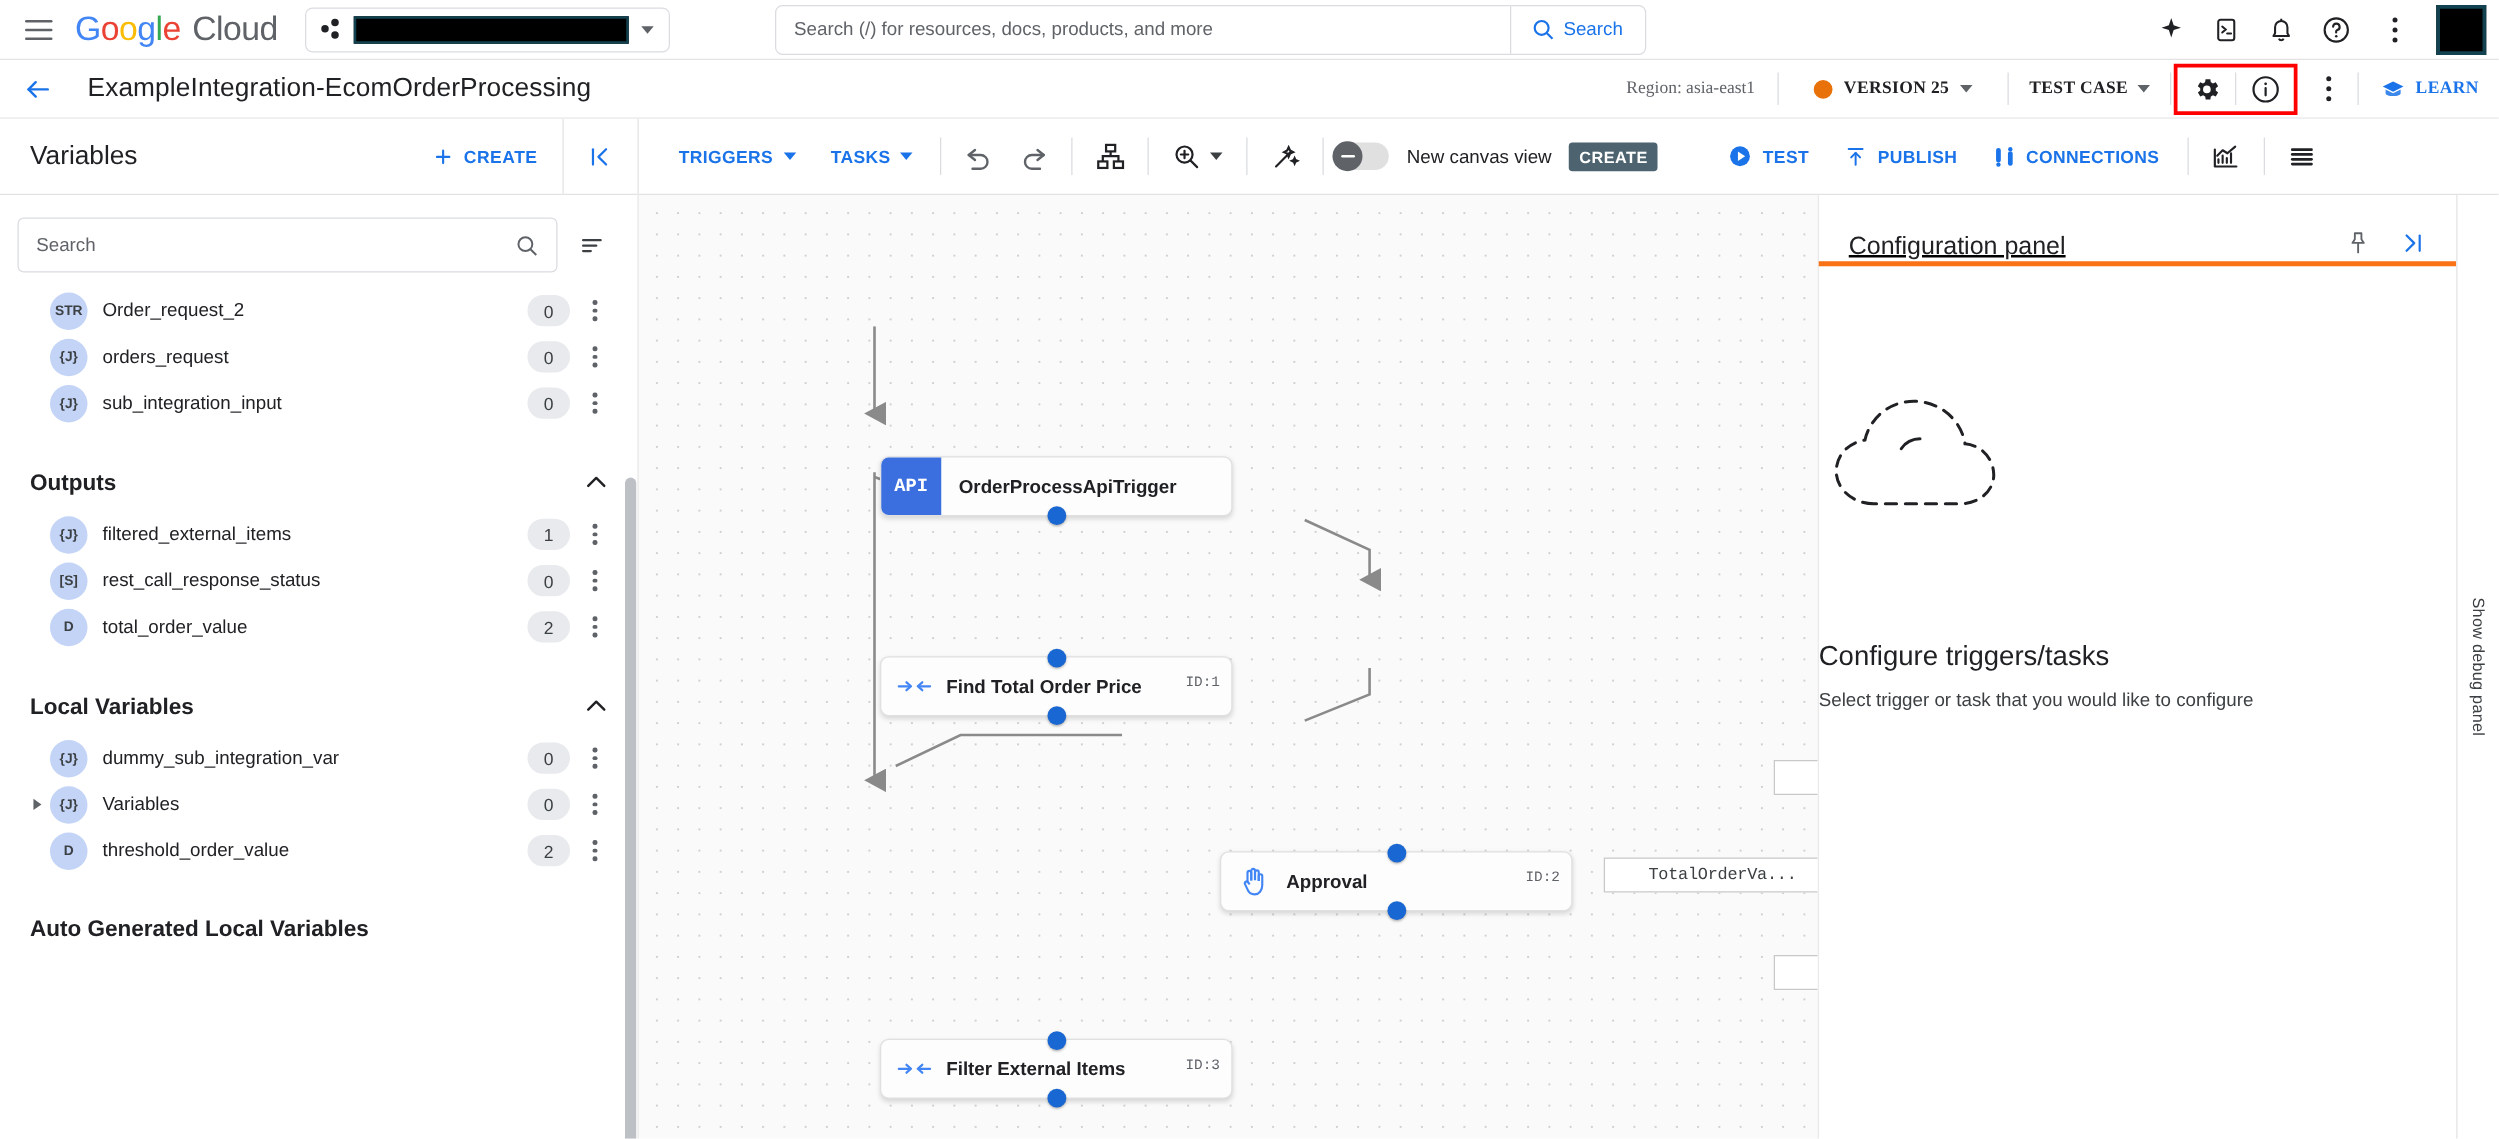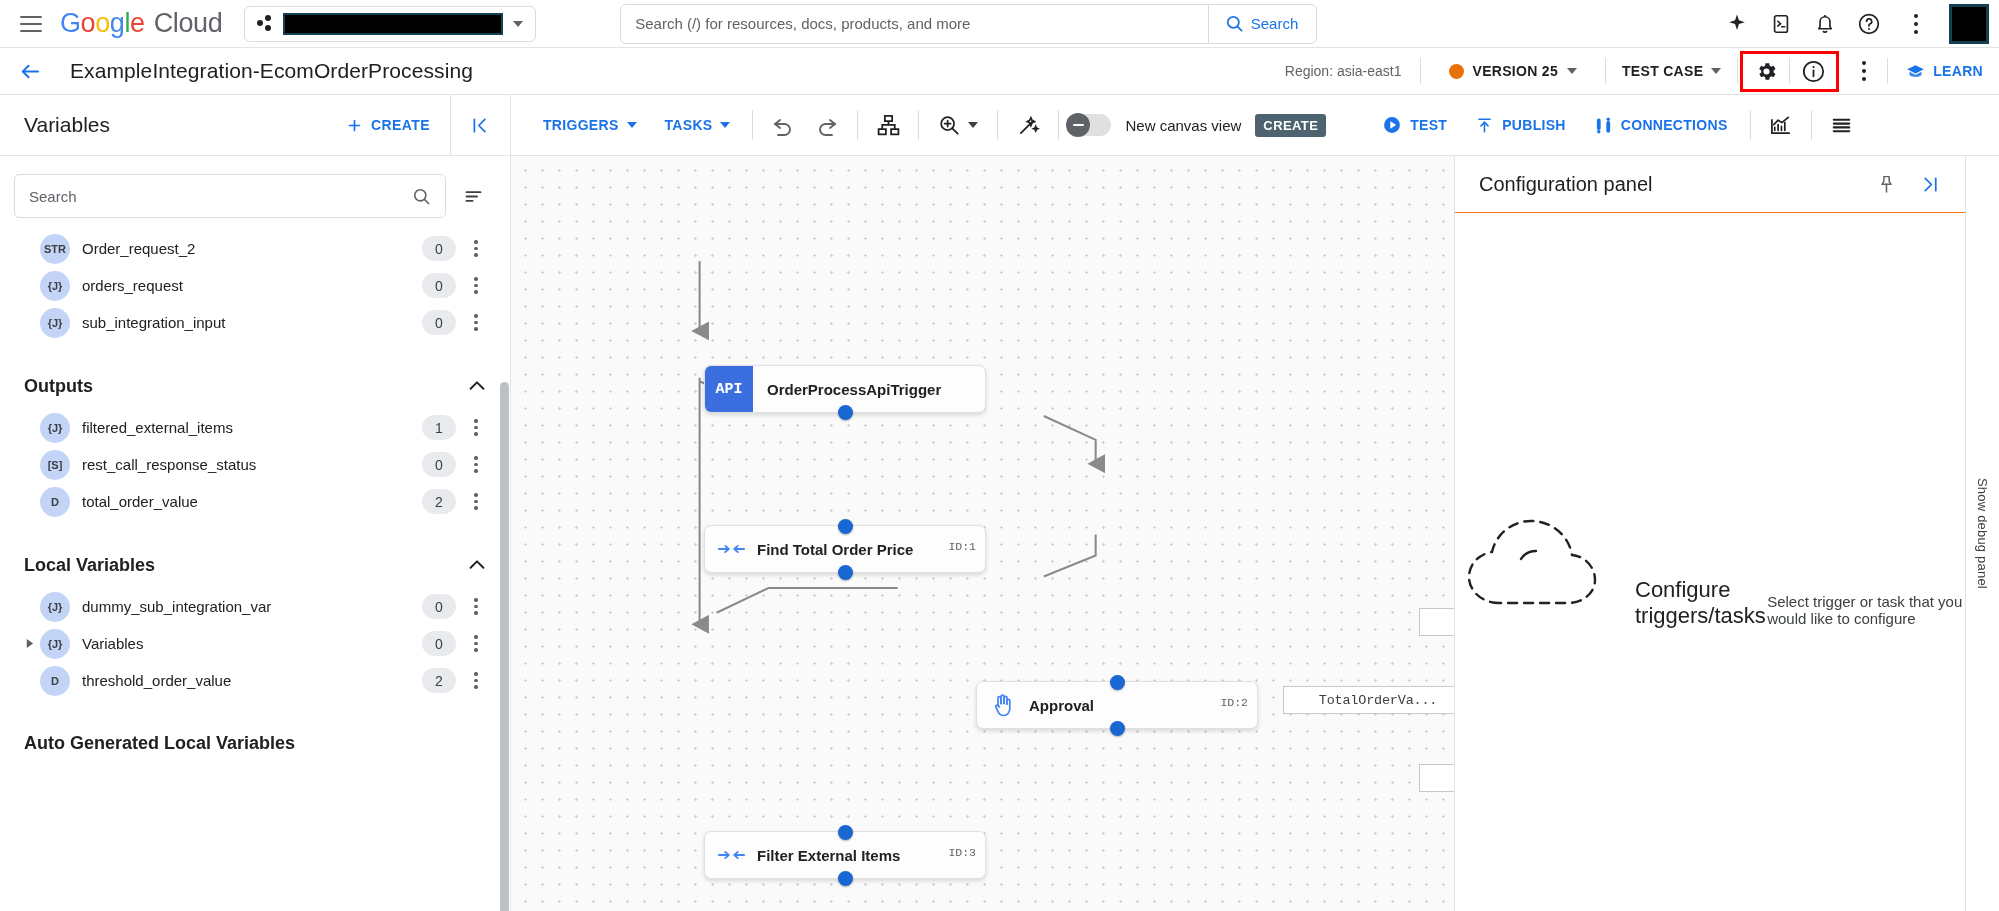--- a/index.html
+++ b/index.html
@@ -56,21 +56,21 @@
   .avatar { width:40px;height:40px;background:#000;border:3px solid #12414f; margin-left:6px; cursor:pointer;}
 
   
   .subheader {
     height:47px; min-height:47px; display:flex; align-items:center;
     border-bottom:1px solid #e3e3e3; background:#fff; padding:0 16px 0 12px; position:relative;
   }
   .backarrow { width:36px;height:36px;display:flex;align-items:center;justify-content:center;
     color:#1a73e8;cursor:pointer; font-size:21px;}
   .page-title { font-size:21px; color:#202124; margin-left:22px; letter-spacing:0.1px;}
-  .sub-right { margin-left:auto; display:flex; align-items:center; height:47px;}
+  .sub-right { margin-left:auto; display:flex; align-items:center; height:47px;font-family:Liberation Serif, serif;}
   .region-txt { color:#5f6368; font-size:14px; padding-right:18px;}
   .vsep { width:1px; height:26px; background:#dadce0; }
   .ver-chip { display:flex;align-items:center;gap:9px; padding:0 28px; cursor:pointer;}
   .ver-dot { width:15px;height:15px;border-radius:50%;background:#E8710A;}
   .ver-lbl { font-size:14px;font-weight:bold;color:#202124;letter-spacing:.3px;}
   .testcase { font-size:14px;font-weight:bold;color:#202124;letter-spacing:.3px;
     padding:0 16px;display:flex;align-items:center;gap:8px;cursor:pointer;}
   .redbox { border:3px solid #FF0000; height:41px; display:flex; align-items:center; margin:0 2px; }
   .sq-icon { width:46px;height:38px;display:flex;align-items:center;justify-content:center;cursor:pointer;}
   .kebab { width:38px;height:38px;display:flex;flex-direction:column;align-items:center;justify-content:center;
@@ -137,26 +137,26 @@
     font-family:"Liberation Mono", monospace; font-size:15px; font-weight:bold; flex:0 0 48px;}
   .port { position:absolute; width:15px;height:15px;border-radius:50%;background:#1967d2;
     box-shadow:0 1px 2px rgba(0,0,0,.3); cursor:pointer;}
   .edgelbl { position:absolute; height:28px; background:#fff; border:1px solid #c8c8c8;
     display:flex;align-items:center;justify-content:center; font-size:13.5px; color:#3c4043;
     font-family:"Liberation Mono", monospace; cursor:pointer; letter-spacing:-0.2px;}
 
   
   .rightpanel { width:511px; min-width:511px; border-left:1px solid #e3e3e3; background:#fff;
     display:flex;flex-direction:column;}
-  .rp-head { height:57px;min-height:57px;display:flex;align-items:center;padding:0 20px 0 24px;
-    border-bottom:1px solid #f97316;}
+  .rp-head { height:57px;min-height:57px;display:flex;align-items:flex-end;padding:0 20px 0 24px;
+    border-bottom:4px solid #f97316;text-decoration:underline;}
   .rp-title { font-size:20px;color:#202124;}
   .rp-actions { margin-left:auto; display:flex;align-items:center;gap:14px;}
   .rp-ico { width:30px;height:30px;display:flex;align-items:center;justify-content:center;cursor:pointer;}
-  .rp-body { flex:1; display:flex;align-items:center; padding-top:96px;}
+  .rp-body { flex:1; display:flex;flex-direction:column;padding-top:96px;}
   .rp-cloud { margin-bottom:88px; }
   .rp-h { font-size:22px;color:#202124;margin-bottom:14px;}
   .rp-sub { font-size:15px;color:#3c4043;}
 
   
   .rail { width:34px; min-width:34px; border-left:1px solid #e3e3e3; background:#fff;
     display:flex;align-items:center;justify-content:center; cursor:pointer;}
   .rail span { writing-mode:vertical-rl; font-size:13px; color:#3c4043; letter-spacing:.2px;}
 
   

